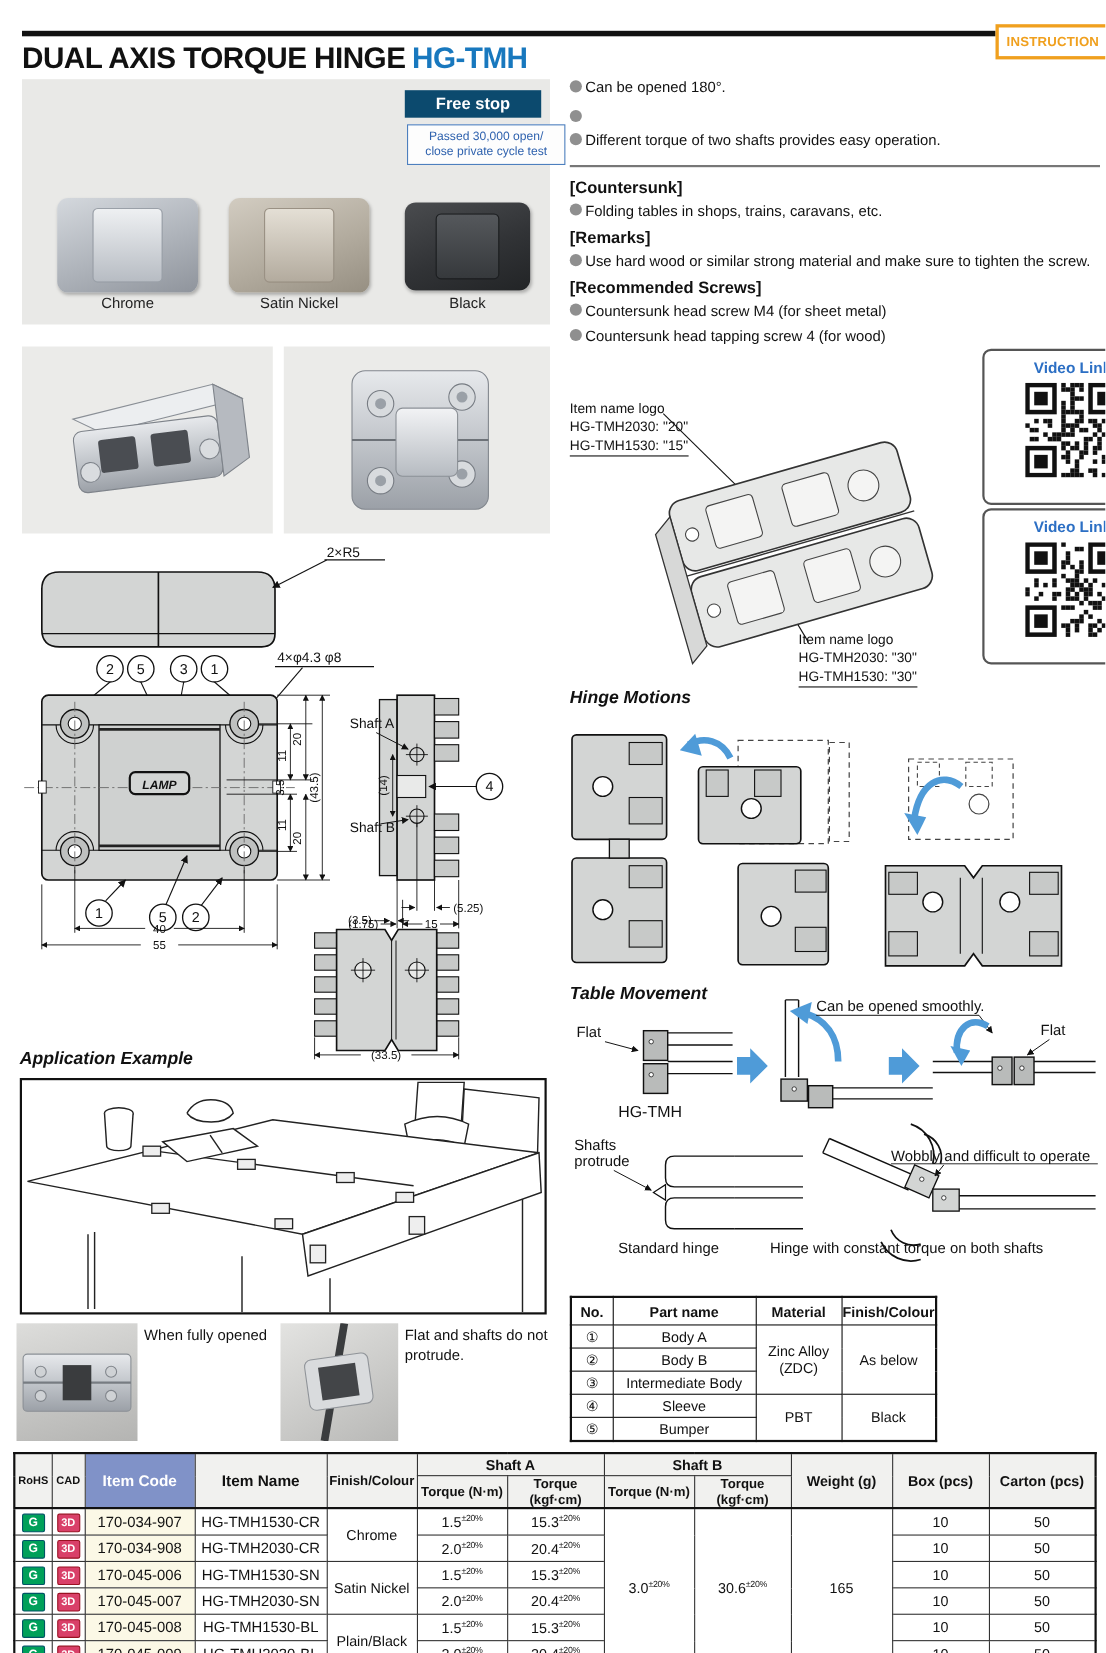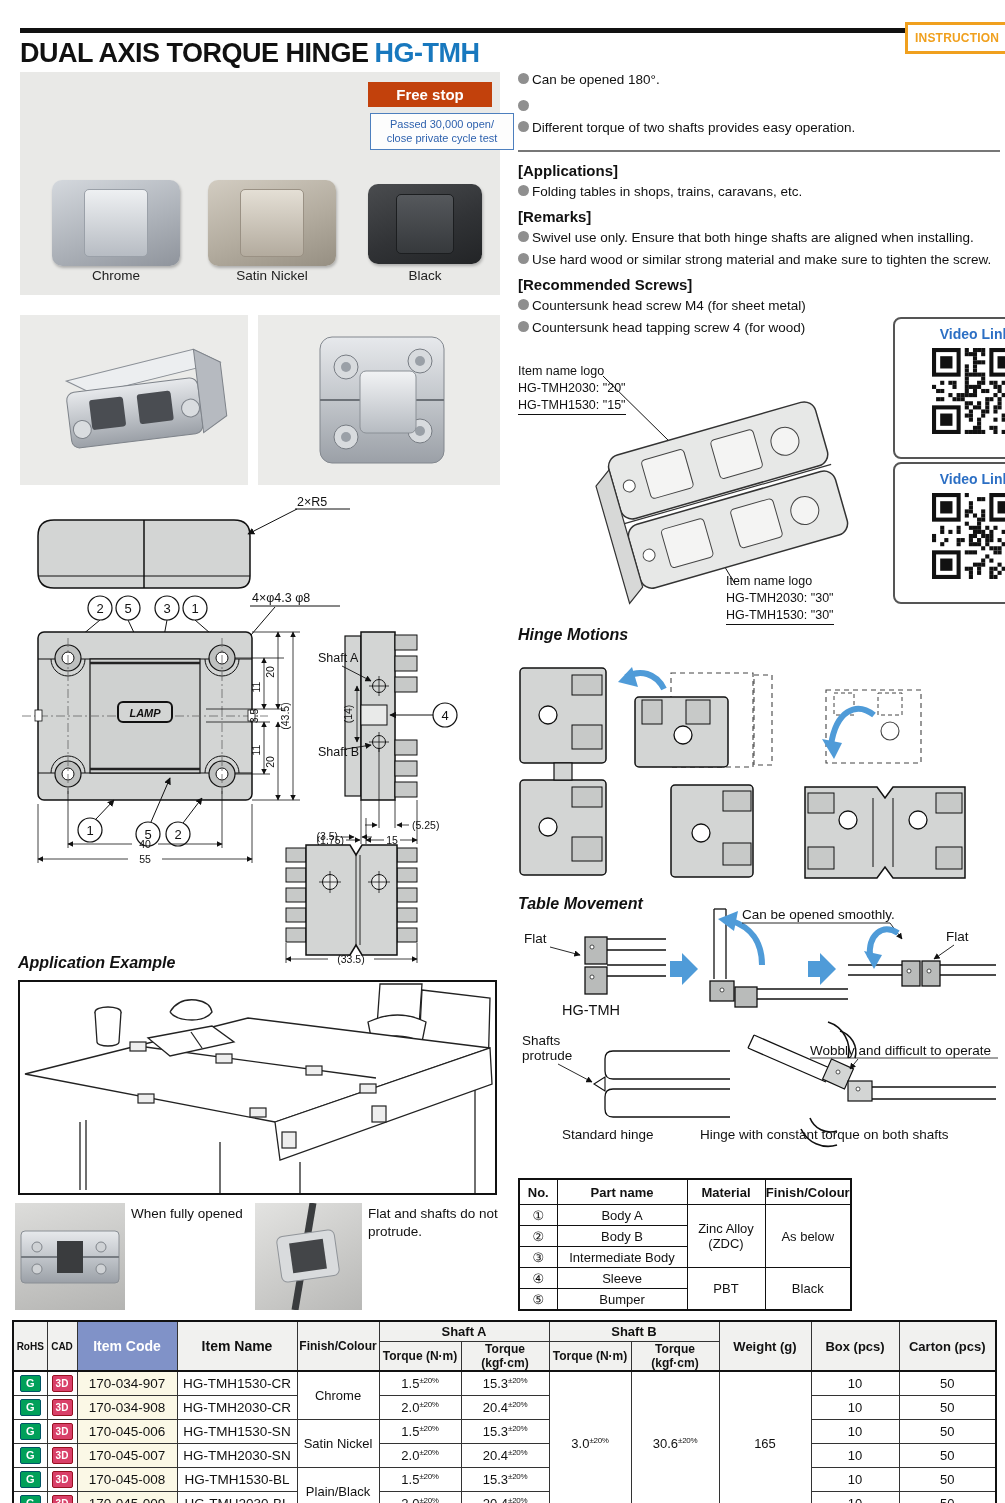--- a/index.html
+++ b/index.html
@@ -7,21 +7,21 @@
         font-family:"Liberation Sans",sans-serif;color:#111;}
   .abs{position:absolute;}
   
   .top-rule{left:20px;top:28px;width:966px;height:5px;background:#111;}
   .title{left:20px;top:38px;font-size:27px;font-weight:bold;letter-spacing:-0.5px;white-space:nowrap;}
   .title .code{color:#1878be;margin-left:6px;}
   .instr{left:905px;top:22px;border:3px solid #f0a01e;color:#f0a01e;font-size:12px;font-weight:bold;
          padding:6px 7px;background:#fff;letter-spacing:0.2px;}
   
   .hero{left:20px;top:72px;width:480px;height:223px;background:#e9e9e7;}
-  .freestop{left:348px;top:10px;width:124px;height:25px;background:#c2410c;color:#fff;font-weight:bold;
+  .freestop{left:348px;top:10px;width:124px;height:25px;background:#0c4a6e;color:#fff;font-weight:bold;
             font-size:15px;text-align:center;line-height:25px;}
   .cycletest{left:350px;top:41px;width:118px;background:#fdfdfd;border:1px solid #4d7fbe;color:#2f62ae;
              font-size:11px;text-align:center;padding:3px 12px;line-height:1.3;}
   .hinge{border-radius:10px;box-shadow:1px 2px 3px rgba(0,0,0,.25);}
   .hinge .knuckle{position:absolute;left:50%;top:50%;transform:translate(-50%,-50%);border-radius:5px;}
   .hinge-label{font-size:13.5px;text-align:center;color:#222;}
   
   .bullets{left:518px;top:70px;width:478px;}
   .b-item{display:flex;align-items:flex-start;margin-bottom:7px;font-size:13.5px;line-height:1.45;}
   .dot{flex:0 0 11px;width:11px;height:11px;border-radius:50%;background:#8f8f8f;margin:3px 3px 0 0;}
@@ -108,30 +108,26 @@
         <span class="dot"></span>
       </div>
     <div class="b-item">
         <span class="dot"></span>
         <span>Different torque of two shafts provides easy operation.</span>
       </div>
   </div>
   <div class="abs divider"></div>
 
   <div class="abs sections">
-    <h3>[Applications]</h3>
+    <h3>[Countersunk]</h3>
     <div class="s-item">
         <span class="dot"></span>
         <span>Folding tables in shops, trains, caravans, etc.</span>
       </div>
     <h3>[Remarks]</h3>
-    <div class="s-item">
-        <span class="dot"></span>
-        <span>Swivel use only. Ensure that both hinge shafts are aligned when installing.</span>
-      </div>
     <div class="s-item">
         <span class="dot"></span>
         <span>Use hard wood or similar strong material and make sure to tighten the screw.</span>
       </div>
     <h3>[Recommended Screws]</h3>
     <div class="s-item">
         <span class="dot"></span>
         <span>Countersunk head screw M4 (for sheet metal)</span>
       </div>
     <div class="s-item">

